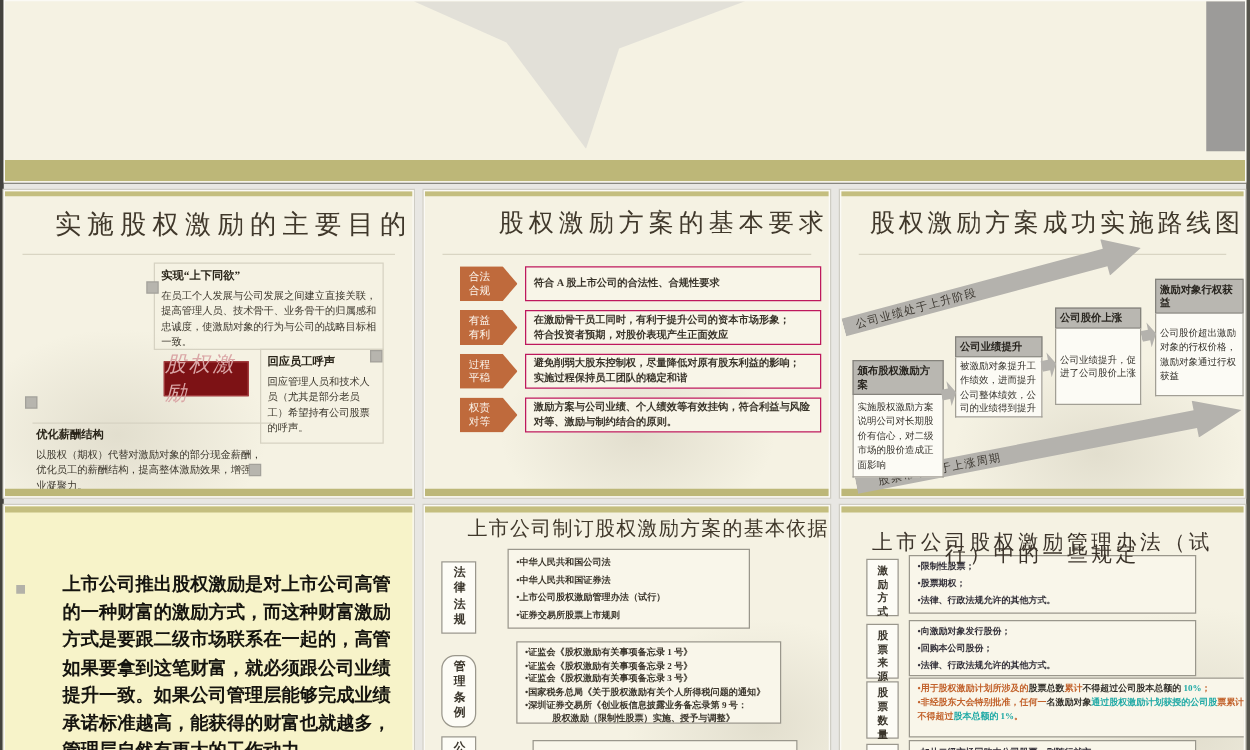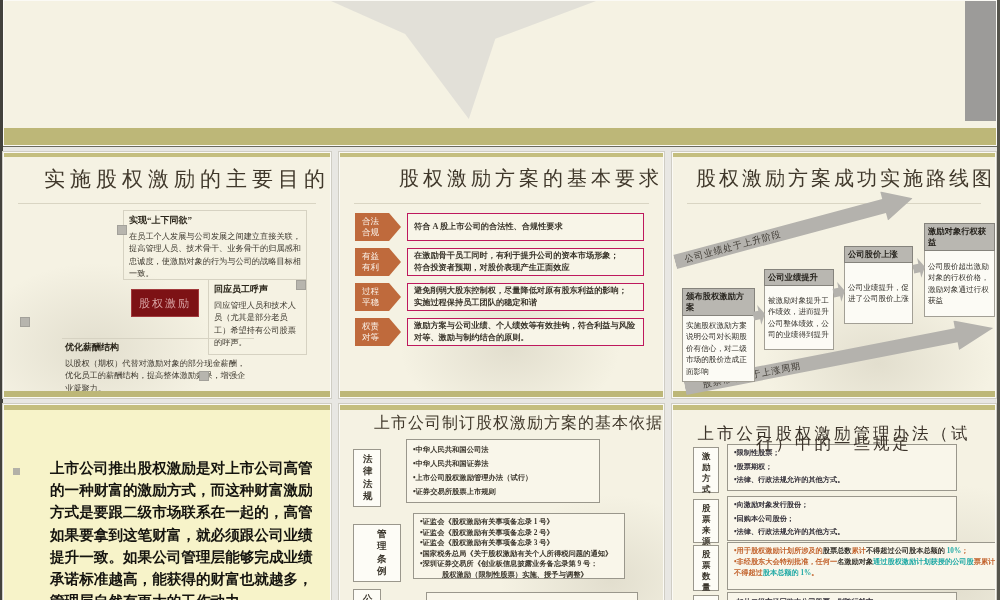--- a/index.html
+++ b/index.html
@@ -45,35 +45,35 @@
   .pbox{ position:absolute; color:#3b362c; }
   .phead{ font-size:9px; font-weight:bold; color:#292419; margin-bottom:4px; }
   .pbody{ font-size:8.2px; line-height:1.5; }
   .pbox1{ left:13px; top:60px; width:104px; height:114px;
           border-right:1px solid #ccc9bb; border-bottom:1px solid #ccc9bb; padding:0 3px; }
   .pbox2{ left:119px; top:57px; width:184px; height:70px;
           border:1px solid #d6d2c2; padding:3px 5px; }
   .pbox3{ left:204px; top:126px; width:99px; height:76px;
           border:1px solid #d6d2c2; padding:3px 5px; }
   .pbox4{ left:22px; top:185px; width:192px; height:56px;
-          border-top:1px solid #d6d2c2; padding:2px 3px;margin-left:36px; }
+          border-top:1px solid #d6d2c2; padding:2px 3px; }
   .redbox{ position:absolute; left:127px; top:136px; width:68px; height:28px;
            background:#7d1215; border:1px solid #a23a3c; color:#daa6a6;
-           font-size:11px; letter-spacing:2px;
-           display:flex; align-items:center; justify-content:center; }
+           font-size:17px; letter-spacing:2px;
+           display:flex; align-items:center; justify-content:center;font-style:italic; }
   .abadge{ position:absolute; width:8px; height:8px; background:#b7b5ae;
            box-shadow:0 0 0 1px #a3a19a; }
   .ab1{ left:114px; top:73px; } .ab2{ left:17px; top:165px; }
   .ab3{ left:196px; top:219px; } .ab4{ left:293px; top:128px; }
 
   
   .s2{ left:339px; top:152px; width:325px; height:246px; }
   .s2 .stitle{ top:12px; font-size:20px; letter-spacing:4px; }
   .s2 .trule{ top:50px; }
-  .req-row{ position:absolute; left:15px; width:289px; height:28px; }
+  .req-row{ position:absolute; left:28px; width:289px; height:28px; }
   .rr0{ top:60px; } .rr1{ top:95px; } .rr2{ top:130px; } .rr3{ top:165px; }
   .req-label{ position:absolute; left:0; top:0; width:46px; height:28px;
               background:#bf6a3c; color:#faf3ea; font-size:8.5px; line-height:1.25;
               clip-path:polygon(0 0,74% 0,100% 50%,74% 100%,0 100%);
               display:flex; flex-direction:column; justify-content:center; padding-left:7px; }
   .req-box{ position:absolute; left:52px; top:0; width:237px; height:28px;
             border:1px solid #be185d; background:#f8f5e8;
             font-size:8.2px; font-weight:bold; color:#3a352b; line-height:1.5;
             display:flex; flex-direction:column; justify-content:center; padding:1px 6px; }
 
@@ -92,21 +92,21 @@
   .step{ position:absolute; z-index:2; }
   .st0{ left:9px;  top:135px; width:73px; }
   .st1{ left:91px; top:116px; width:70px; }
   .st2{ left:171px; top:93px; width:69px; }
   .st3{ left:251px; top:70px;  width:71px; }
   .step-h{ background:#b9b7b1; border:1px solid #85837c; font-weight:bold;
            font-size:8.3px; color:#28251f; padding:2px 3px; }
   .step-b{ background:#fcfbf5; border:1px solid #a29f95; border-top:none;
            font-size:7.6px; color:#33302a; padding:3px; line-height:1.5;
            display:flex; align-items:center; }
-  .st0 .step-b{ height:66px; } .st1 .step-b{ height:64px; }
+  .st0 .step-b{ height:66px; } .st1 .step-b{ height:48px; }
   .st2 .step-b{ height:61px; } .st3 .step-b{ height:66px; }
   .mini-arrow{ position:absolute; width:12px; height:24px; background:#b4b2ad; z-index:2;
                clip-path:polygon(0 32%,52% 32%,52% 8%,100% 50%,52% 92%,52% 68%,0 68%);
                transform:rotate(-12deg); }
   .ma1{ left:80px; top:150px; } .ma2{ left:160px; top:127px; } .ma3{ left:240px; top:103px; }
 
   
   .s4{ left:3px; top:404px; width:328px; height:246px; background:#f7f3c9; }
   .s4 .strip.t{ height:5px; }
   .sum-bullet{ position:absolute; left:9px; top:63px; width:7px; height:7px; background:#b3b1a8; }
@@ -121,21 +121,21 @@
   .lbox{ position:absolute; border:1px solid #9a978c; background:#f9f6ea;
          color:#3b362c; font-weight:bold; }
 
   
   .s5{ left:339px; top:404px; width:325px; height:246px; }
   .s5 .strip.t{ height:5px; }
   .s5 .stitle{ top:8px; font-size:16px; letter-spacing:1px; }
   .g1v{ left:13px; top:44px; width:28px; height:58px; font-size:9.5px; padding:3px 9px; }
   .g1b{ left:66px; top:34px; width:194px; height:64px; font-size:7.3px;
         line-height:1.9; padding:3px 6px; }
-  .g2v{ left:13px; top:119px; width:28px; height:58px; font-size:9.5px; padding:3px 23px; }
+  .g2v{ left:13px; top:119px; width:28px; height:58px; font-size:9.5px; padding:3px 9px;border-radius:11px; }
   .g2b{ left:73px; top:108px; width:212px; height:66px; font-size:7.3px;
         line-height:1.45; padding:3px 6px; }
   .g3v{ left:13px; top:184px; width:28px; height:62px; font-size:9.5px; padding:3px 9px; }
   .g3b{ left:86px; top:187px; width:212px; height:59px; }
 
   
   .s6{ left:672px; top:404px; width:324px; height:246px; }
   .s6 .strip.t{ height:5px; }
   .rtitle{ position:absolute; left:0; right:0; text-align:center; z-index:3;
            font-size:16.5px; letter-spacing:3px; color:#3b332a; font-weight:normal; }

